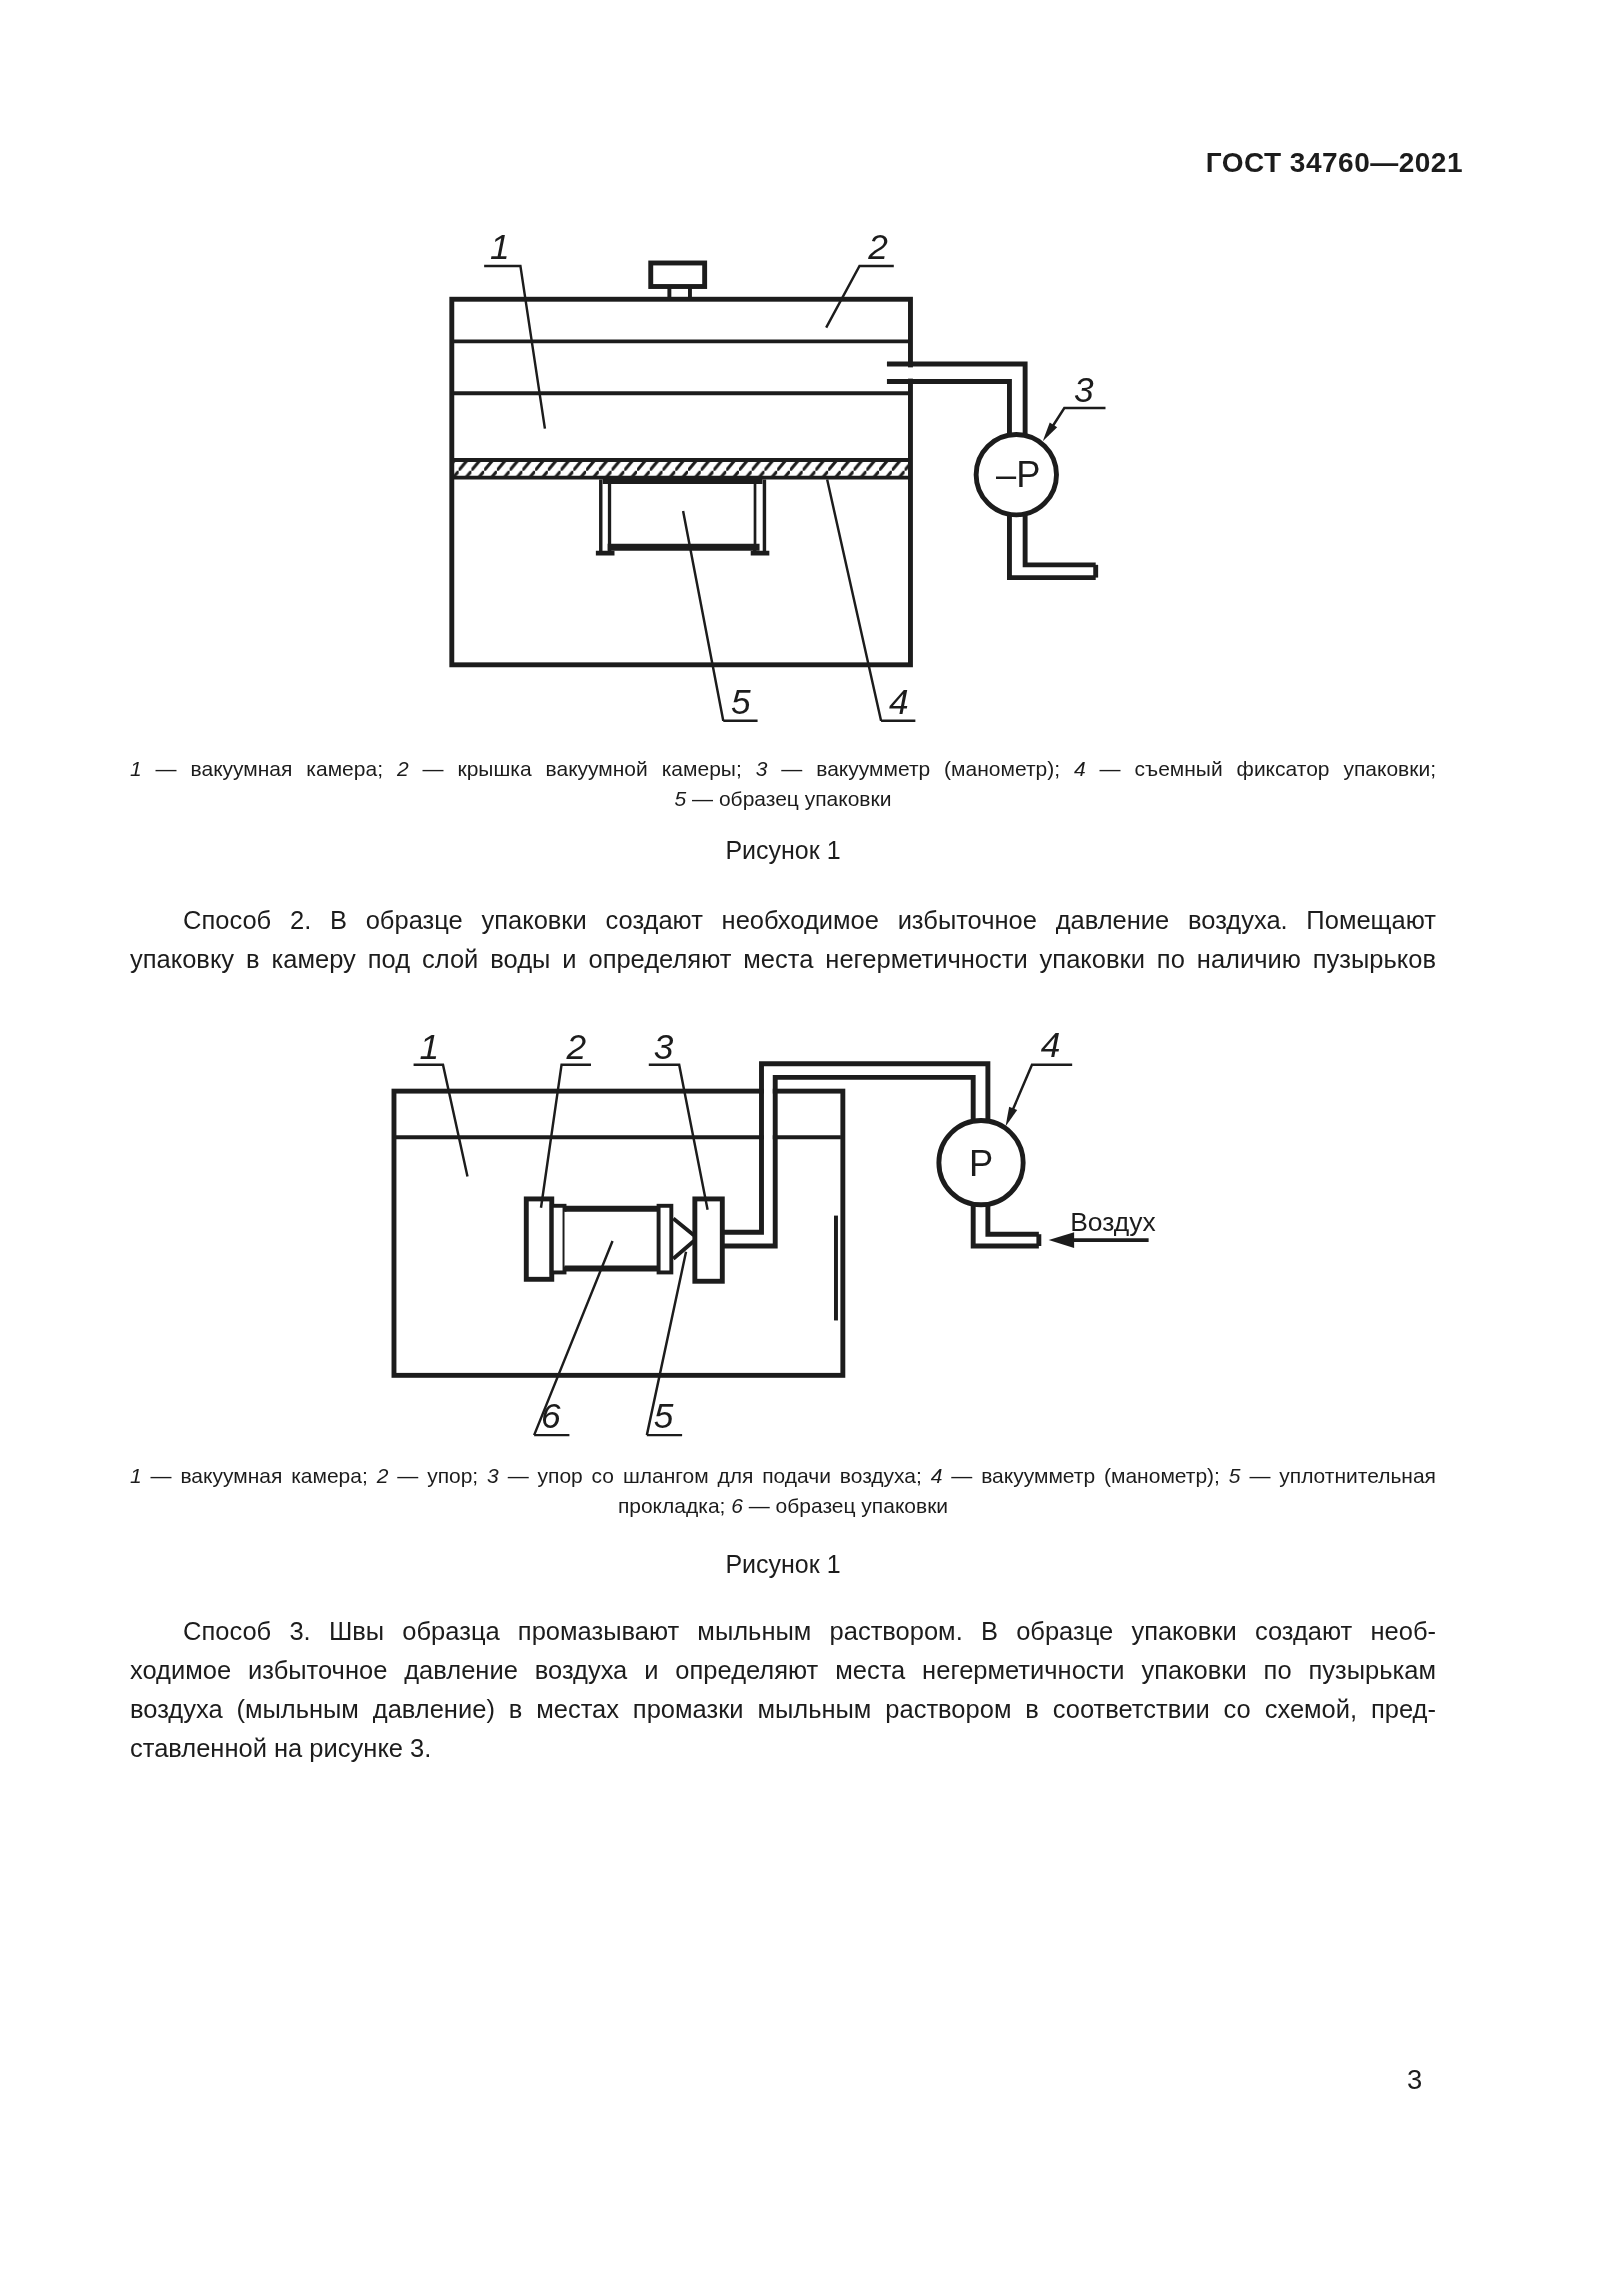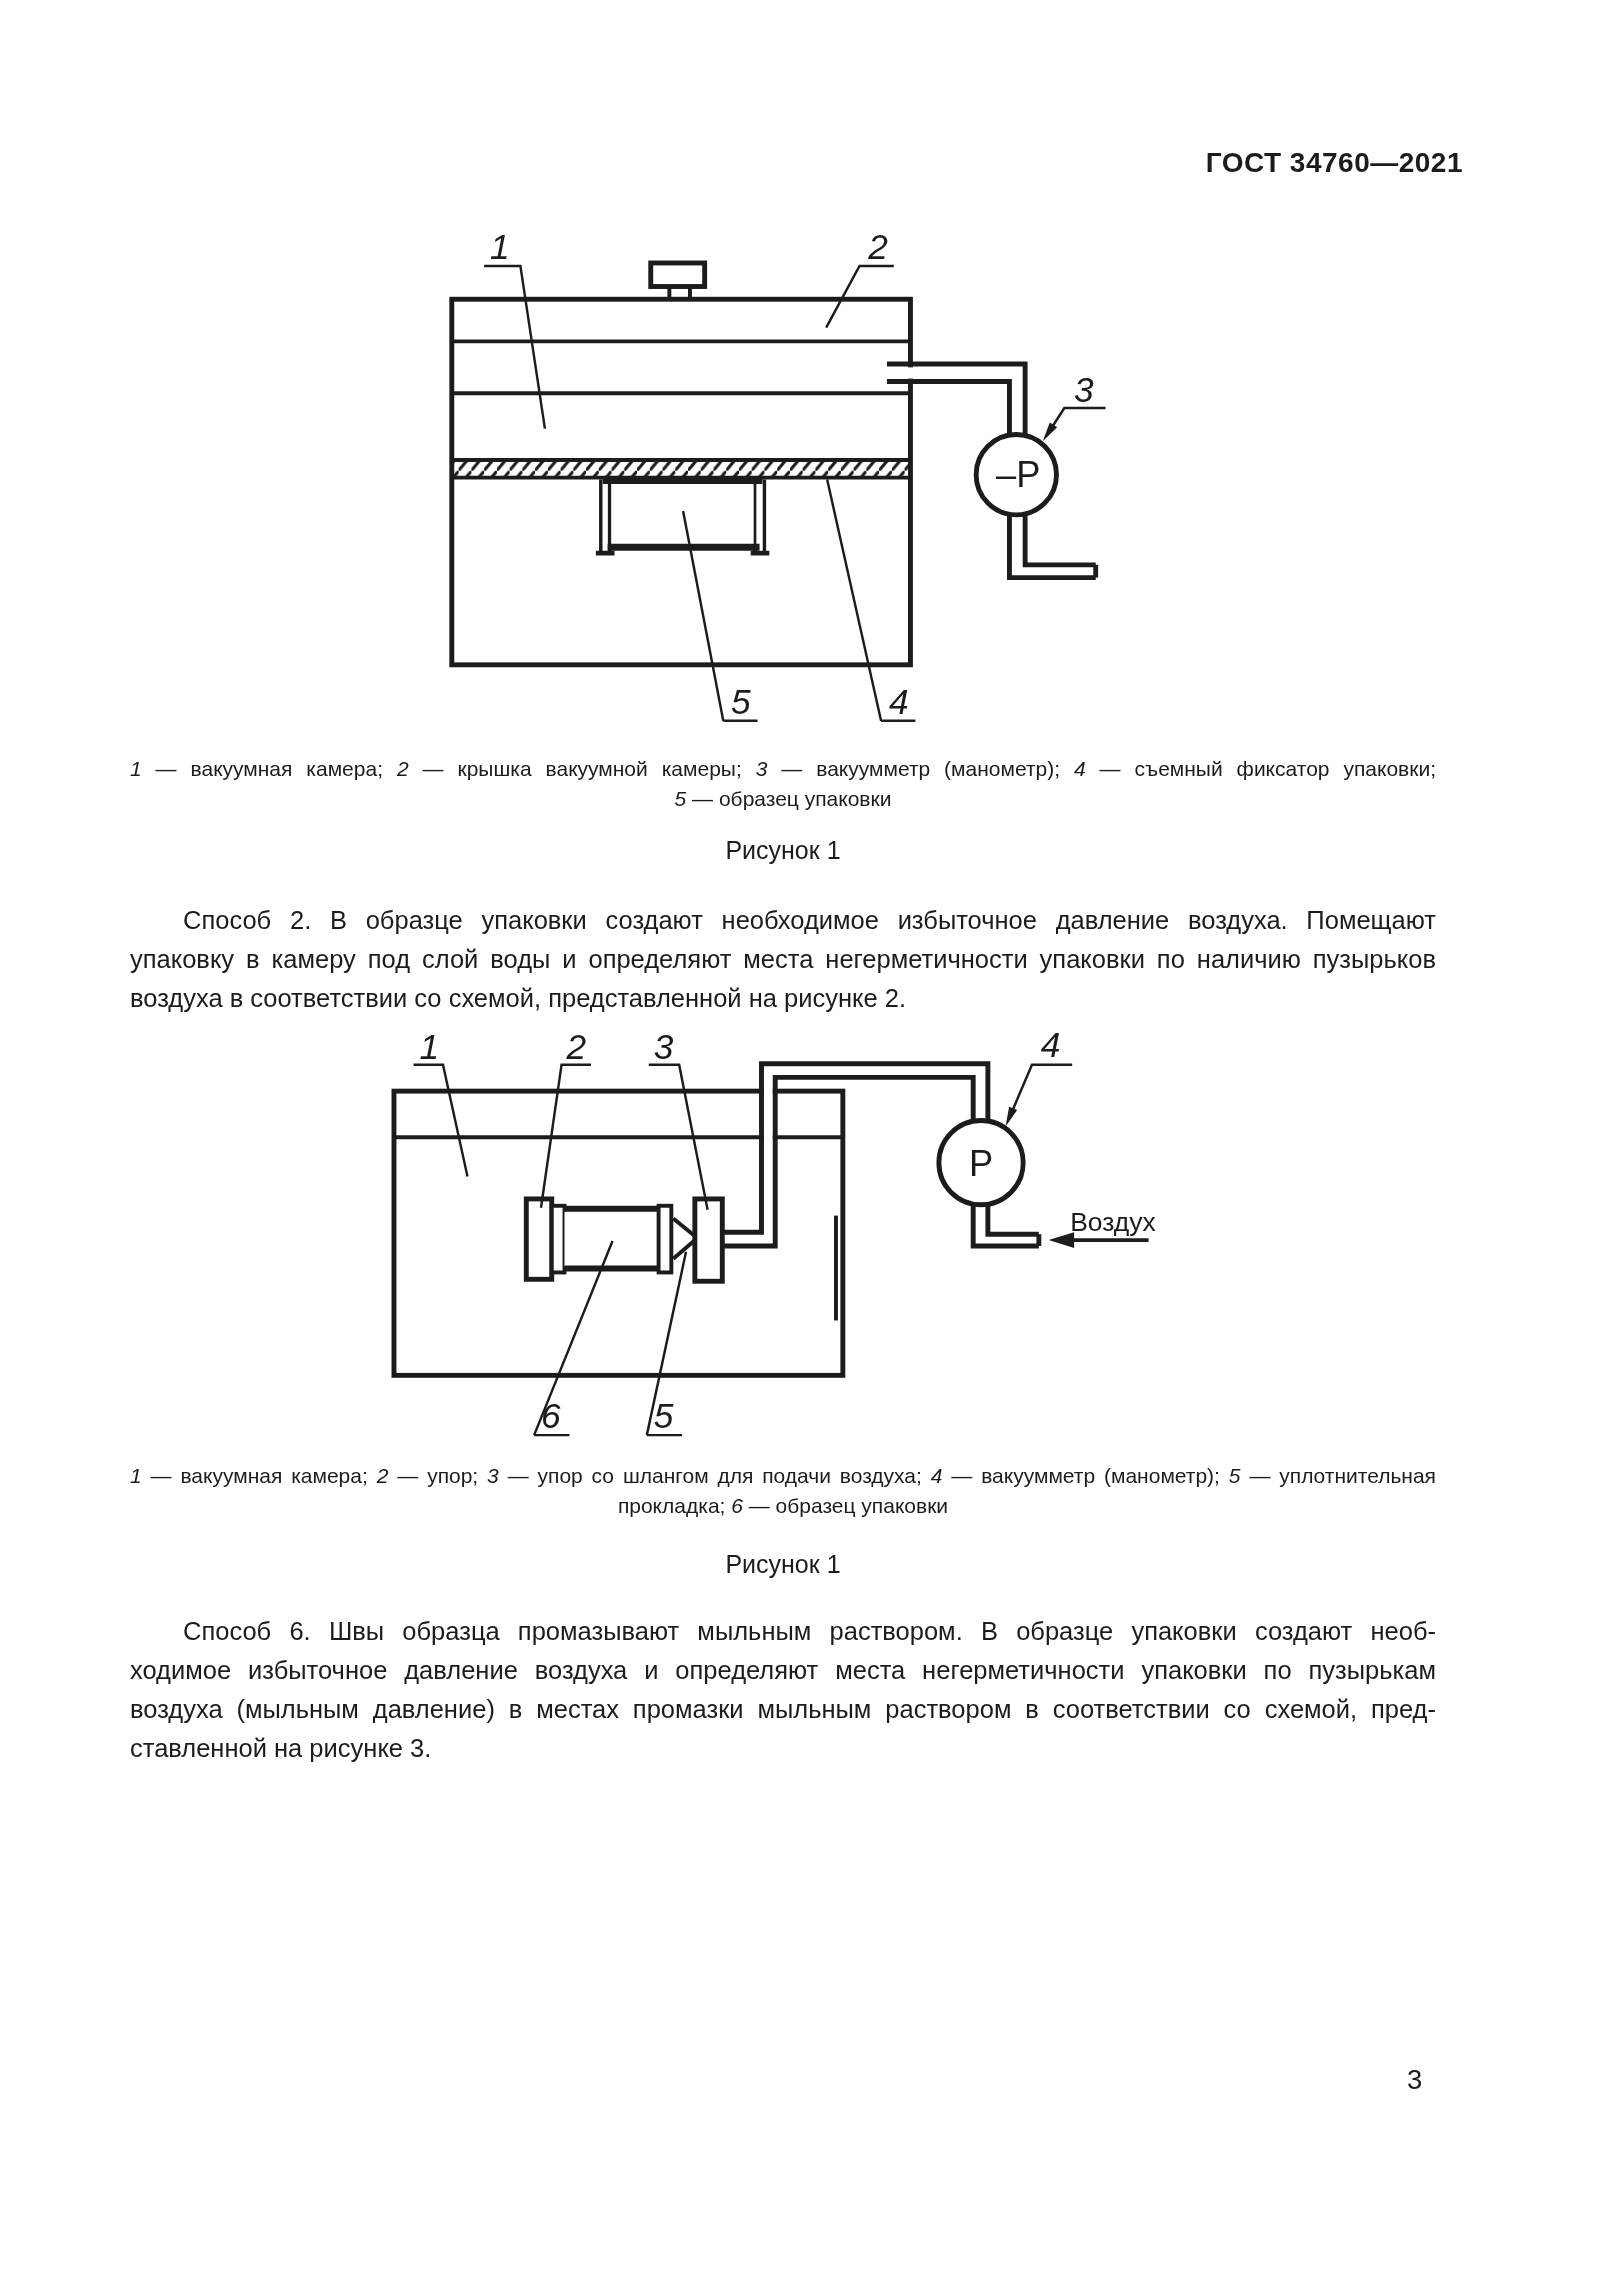--- a/index.html
+++ b/index.html
@@ -176,31 +176,30 @@
 
   <div class="abs txt-block cap" style="top:756px;">
     <div class="cap-line-j"><i>1</i> — вакуумная камера; <i>2</i> — крышка вакуумной камеры; <i>3</i> — вакуумметр (манометр); <i>4</i> — съемный фиксатор упаковки;</div>
     <div class="cap-line-c"><i>5</i> — образец упаковки</div>
   </div>
   <div class="abs txt-block fig-title" style="top:836px;">Рисунок 1</div>
 
   <div class="abs txt-block body-par" style="top:901px;">
     <div class="body-line first">Способ 2. В образце упаковки создают необходимое избыточное давление воздуха. Помещают</div>
     <div class="body-line">упаковку в камеру под слой воды и определяют места негерметичности упаковки по наличию пузырьков</div>
-    <div class="body-line last">воздуха в соответствии со схемой, представленной на рисунке 2.</div>
   </div>
 
   <div class="abs txt-block cap" style="top:1463px;">
     <div class="cap-line-j"><i>1</i> — вакуумная камера; <i>2</i> — упор; <i>3</i> — упор со шлангом для подачи воздуха; <i>4</i> — вакуумметр (манометр); <i>5</i> — уплотнительная</div>
     <div class="cap-line-c">прокладка; <i>6</i> — образец упаковки</div>
   </div>
   <div class="abs txt-block fig-title" style="top:1550px;">Рисунок 1</div>
 
   <div class="abs txt-block body-par" style="top:1612px;">
-    <div class="body-line first">Способ 6. Швы образца промазывают мыльным раствором. В образце упаковки создают необ-</div>
+    <div class="body-line first">Способ 3. Швы образца промазывают мыльным раствором. В образце упаковки создают необ-</div>
     <div class="body-line">ходимое избыточное давление воздуха и определяют места негерметичности упаковки по пузырькам</div>
     <div class="body-line">воздуха (мыльным давление) в местах промазки мыльным раствором в соответствии со схемой, пред-</div>
     <div class="body-line last">ставленной на рисунке 3.</div>
   </div>
 
   <div class="abs page-num" style="left:1407px;top:2064px;">3</div>
 
 </div>
 
 

